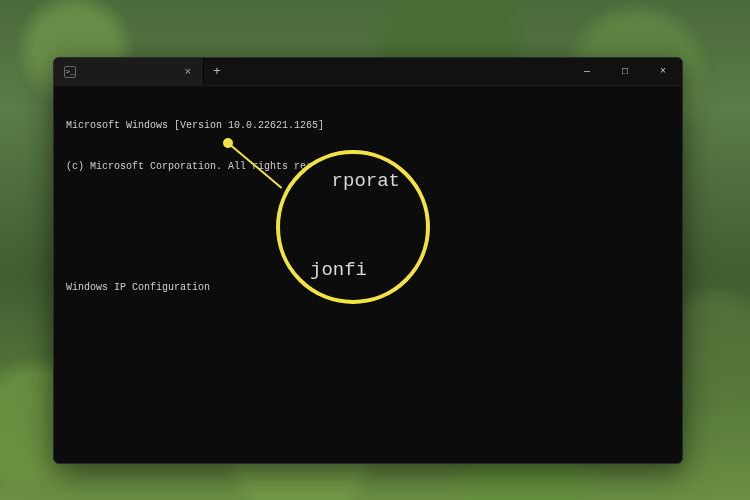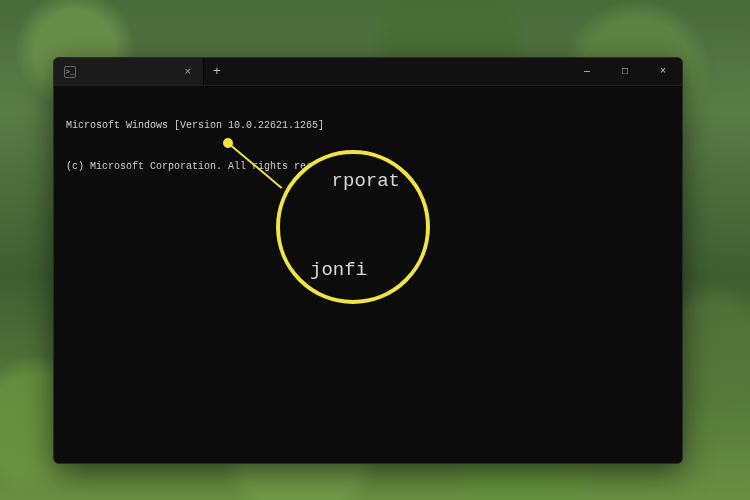--- a/index.html
+++ b/index.html
@@ -91,20 +91,21 @@
       <div class="sysbtn">—</div>
       <div class="sysbtn">□</div>
       <div class="sysbtn close">×</div>
     </div>
 
     <div class="term">
       <div class="line">Microsoft Windows [Version 10.0.22621.1265]</div>
       <div class="line">(c) Microsoft Corporation. All rights reserved.</div>
       <div class="blank"></div>
       <div class="blank"></div>
+      <div class="line">Windows IP Configuration</div>
       <div class="blank"></div>
       
       
       
       
       
       
       
       
       

